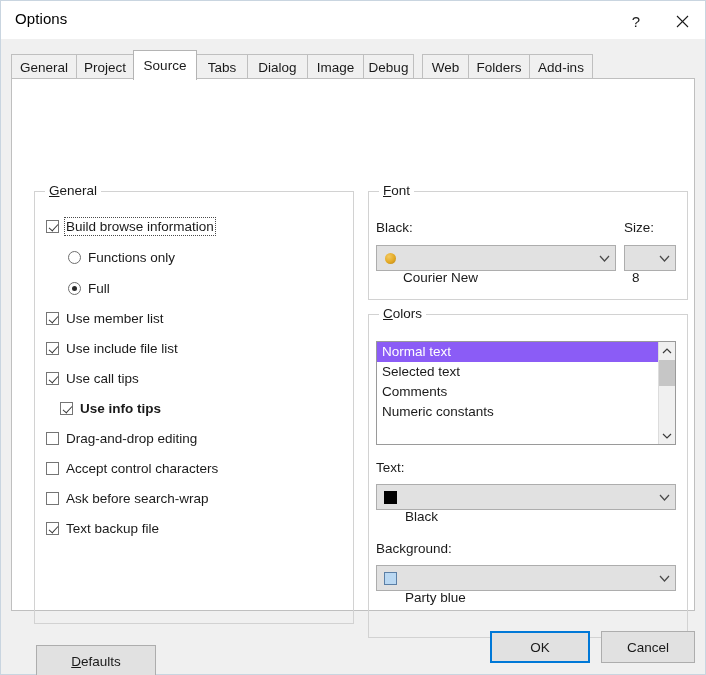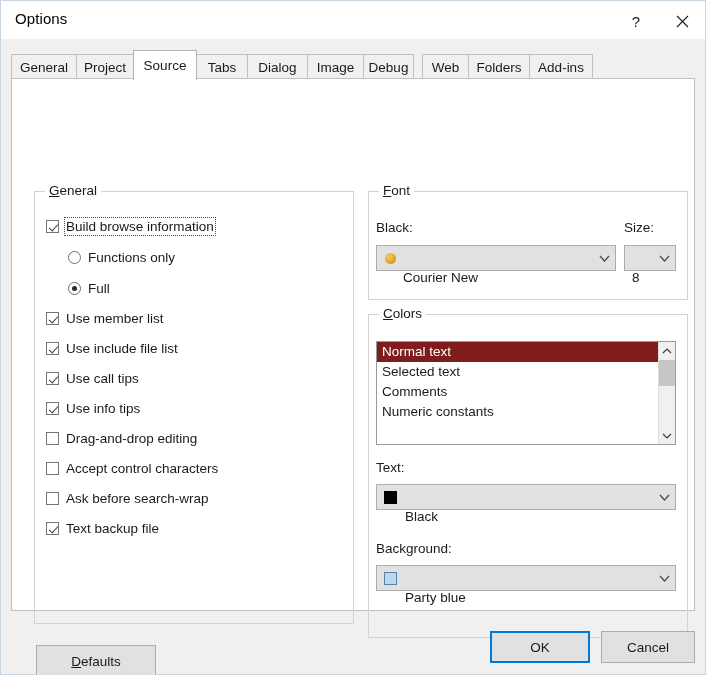--- a/index.html
+++ b/index.html
@@ -249,21 +249,21 @@
   .listitem {
     height: 20px;
     line-height: 20px;
     padding-left: 5px;
     font-size: 13.5px;
     color: #1a1a1a;
     white-space: nowrap;
     cursor: default;
   }
   .listitem.selected {
-    background: #7f1d1d;
+    background: #8b5cf6;
     color: #ffffff;
   }
   .vscroll {
     position: absolute;
     right: 0; top: 0;
     width: 17px;
     height: 102px;
     background: #f0f0f0;
     border-left: 1px solid #dcdcdc;
     box-sizing: border-box;
@@ -393,21 +393,21 @@
           <span class="optlabel">Use member list</span>
         </div>
         <div class="optrow" style="left: 34px; top: 262px;">
           <span class="cbox checked"></span>
           <span class="optlabel">Use include file list</span>
         </div>
         <div class="optrow" style="left: 34px; top: 292px;">
           <span class="cbox checked"></span>
           <span class="optlabel">Use call tips</span>
         </div>
-        <div class="optrow" style="left: 34px; top: 322px;">
+        <div class="optrow" style="left: 48px; top: 322px; font-weight: bold;">
           <span class="cbox checked"></span>
           <span class="optlabel">Use info tips</span>
         </div>
         <div class="optrow" style="left: 34px; top: 352px;">
           <span class="cbox"></span>
           <span class="optlabel">Drag-and-drop editing</span>
         </div>
         <div class="optrow" style="left: 34px; top: 382px;">
           <span class="cbox"></span>
           <span class="optlabel">Accept control characters</span>

